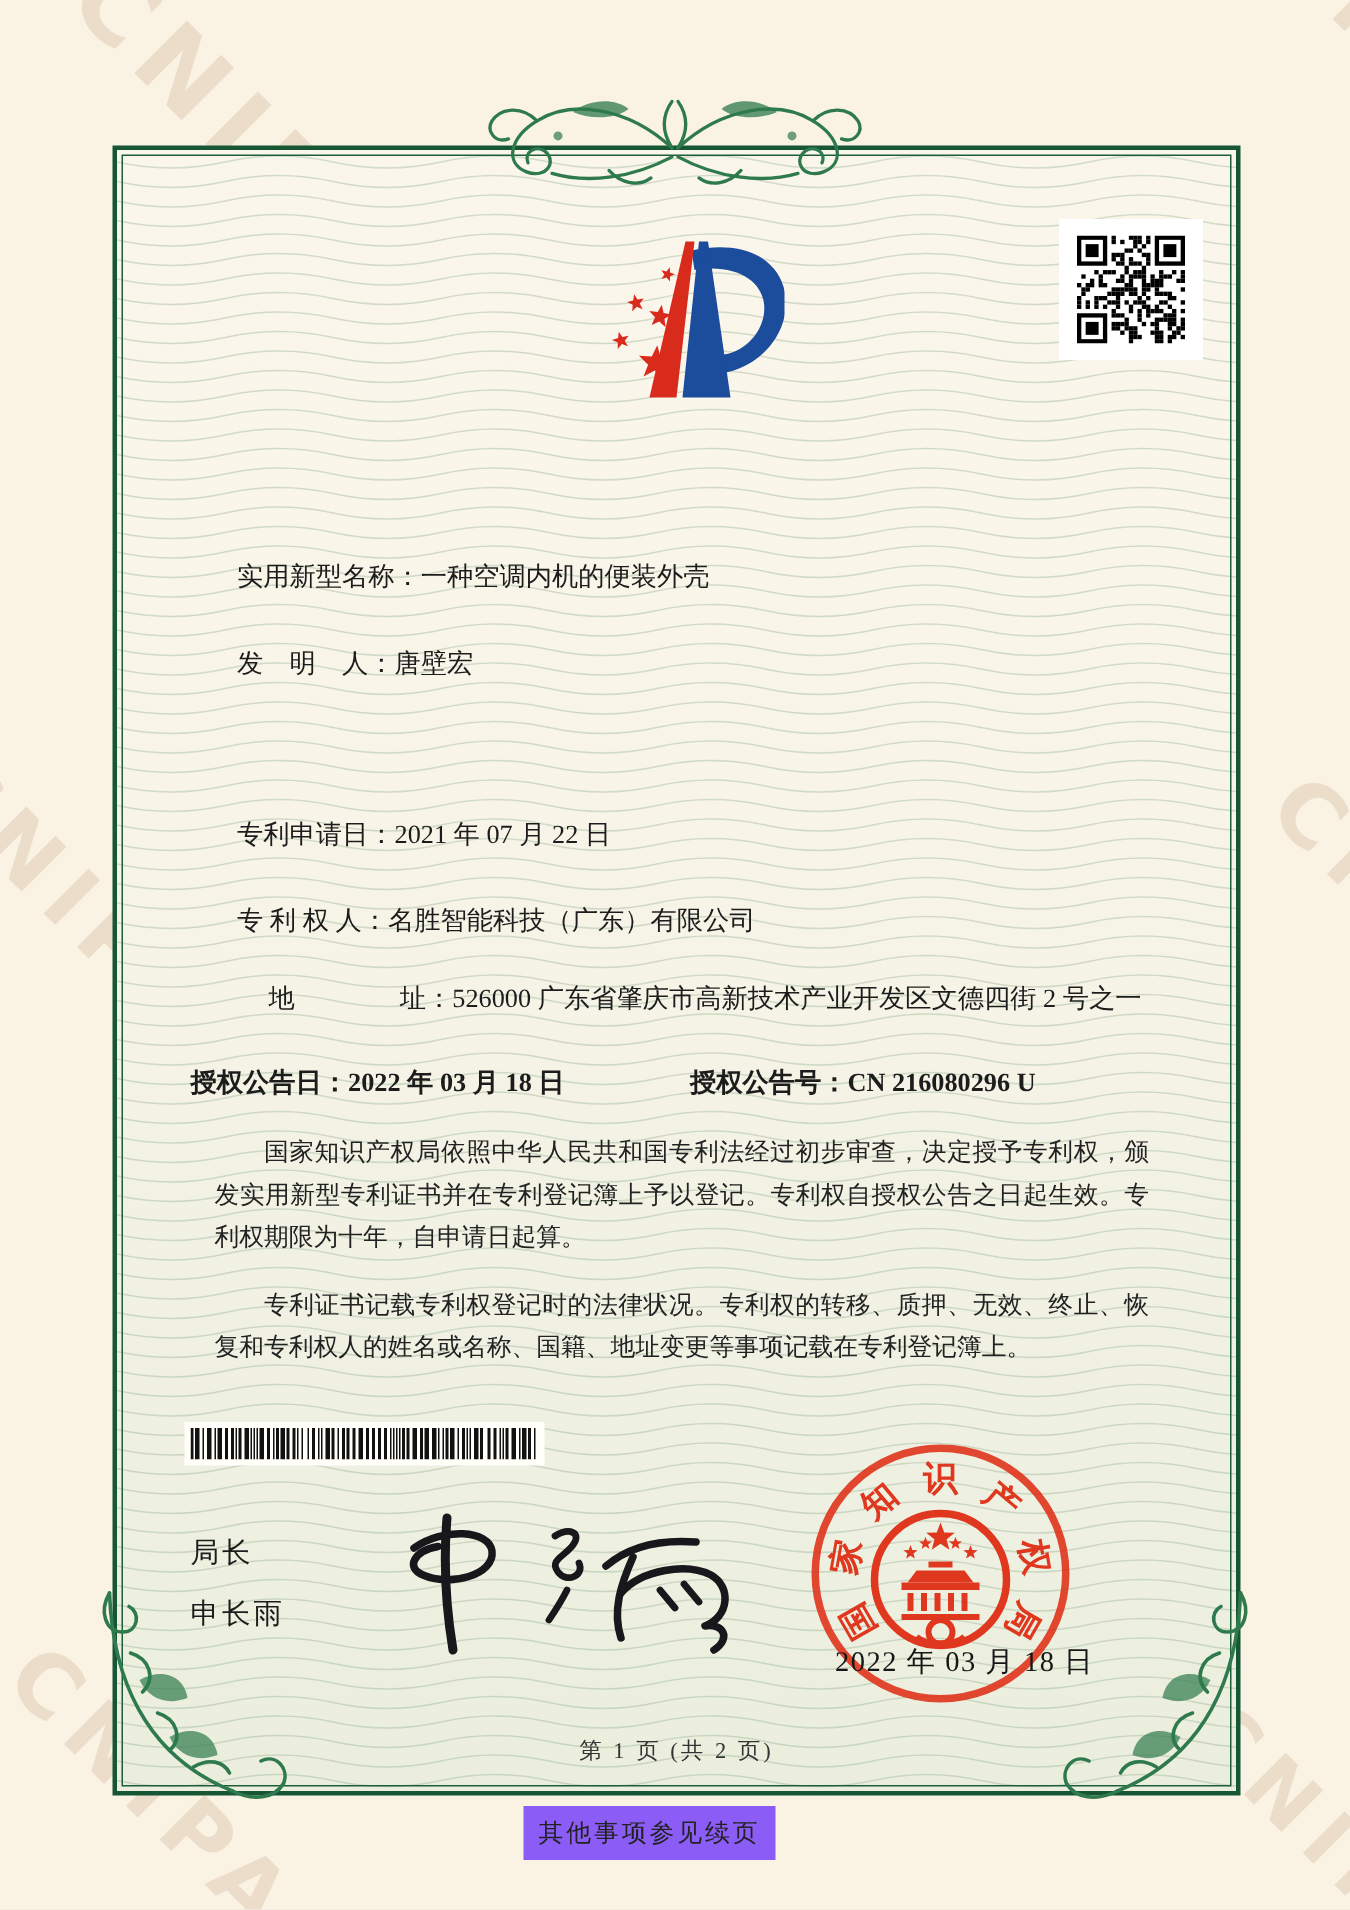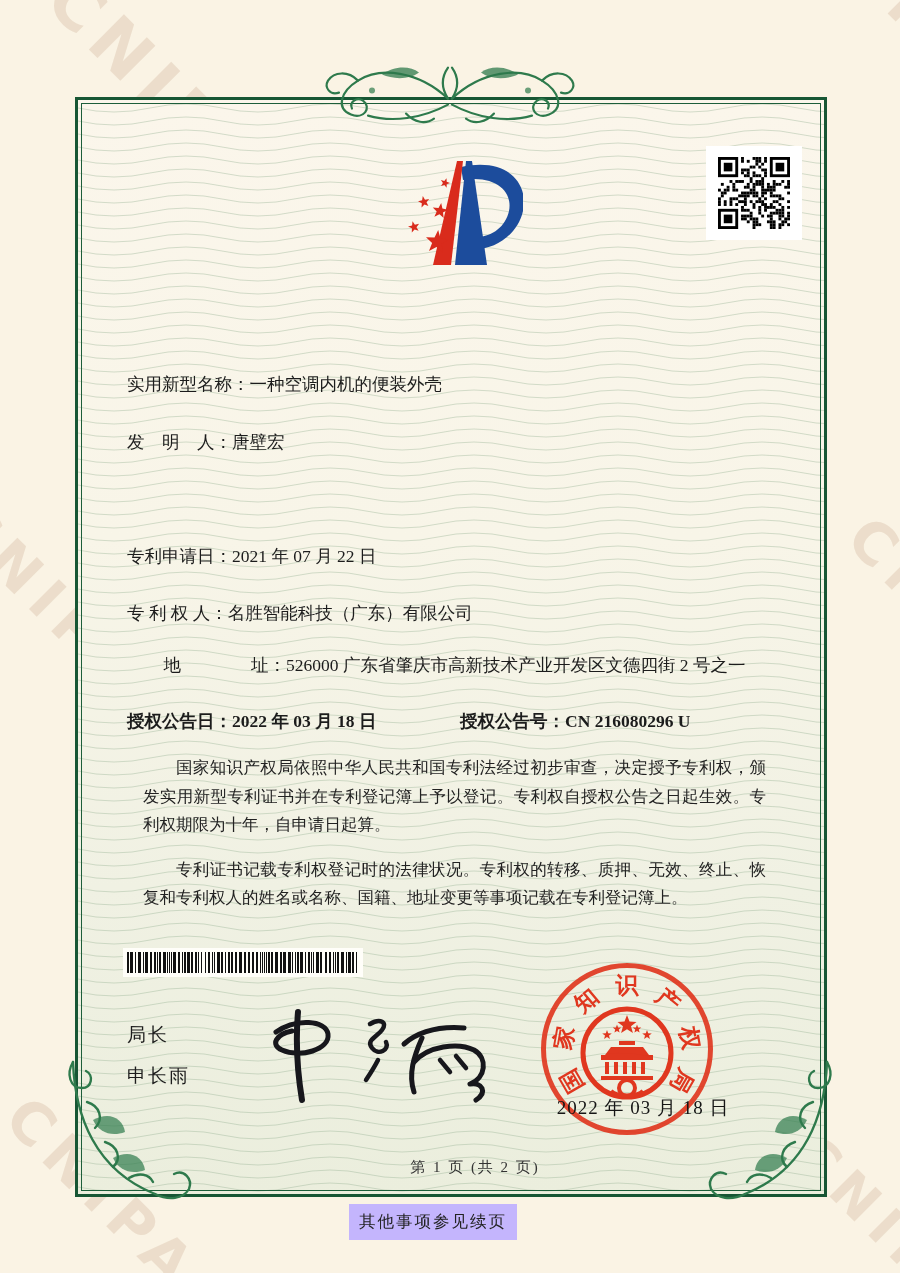--- a/index.html
+++ b/index.html
@@ -36,21 +36,21 @@
   #cert-no{position:absolute;left:127px;top:160px;font-size:18px;letter-spacing:3px;}
   #logo{position:absolute;left:383px;top:153px;}
   #qr-wrap{position:absolute;left:706px;top:146px;width:96px;height:94px;background:#ffffff;
     display:flex;align-items:center;justify-content:center;}
   #page-title{
     position:absolute;left:0;top:274px;width:100%;text-align:center;
     font-size:44px;font-weight:bold;letter-spacing:9px;color:#111;
   }
   
   .field-row{position:absolute;left:127px;width:655px;font-size:17.5px;line-height:26px;}
-  .field-label{display:inline;}
+  .field-label{display:inline;margin-left:31px;}
   .field-colon{display:inline;}
   .field-value{display:inline;}
   #grant-row{position:absolute;left:127px;top:709px;width:680px;font-size:17.5px;font-weight:bold;}
   #grant-right{position:absolute;left:333px;top:0;}
   
   #body-paragraphs{
     position:absolute;left:127px;top:738px;width:655px;
     font-size:16.5px;line-height:28.5px;text-align:justify;color:#222;
   }
   #body-paragraphs p{margin:16px;text-indent:2em;}
@@ -70,23 +70,23 @@
     position:absolute;left:50%;top:50%;width:26px;height:26px;margin:-13px 0 0 -13px;
     color:#e03018;font-size:23px;font-weight:bold;text-align:center;line-height:26px;
     font-family:"Liberation Serif","DejaVu Serif",serif;
   }
   #seal-emblem{position:absolute;left:50%;top:54%;transform:translate(-50%,-50%);}
   #seal-date{
     position:absolute;left:548px;top:1095px;width:190px;text-align:center;
     font-size:19px;letter-spacing:1px;color:#161616;z-index:5;
   }
   
-  #page-number{position:absolute;left:75px;top:1158px;width:752px;text-align:center;font-size:15px;letter-spacing:2px;color:#333;padding-left:24px;}
+  #page-number{position:absolute;left:75px;top:1158px;width:752px;text-align:center;font-size:15px;letter-spacing:2px;color:#333;}
   #continuation-box{
-    position:absolute;left:349px;top:1204px;width:168px;height:36px;background:#c4b5fd;
+    position:absolute;left:349px;top:1204px;width:168px;height:36px;background:#8b5cf6;
     display:flex;align-items:center;justify-content:center;font-size:16.5px;letter-spacing:2px;color:#222;
   }
 </style>
 </head>
 <body>
 
 <div id="cert-page">
 
   <div class="wm" style="left:18px;top:45px;font-size:68px;">CNIPA</div>
   <div class="wm" style="left:820px;top:10px;font-size:64px;">CNIPA</div>

